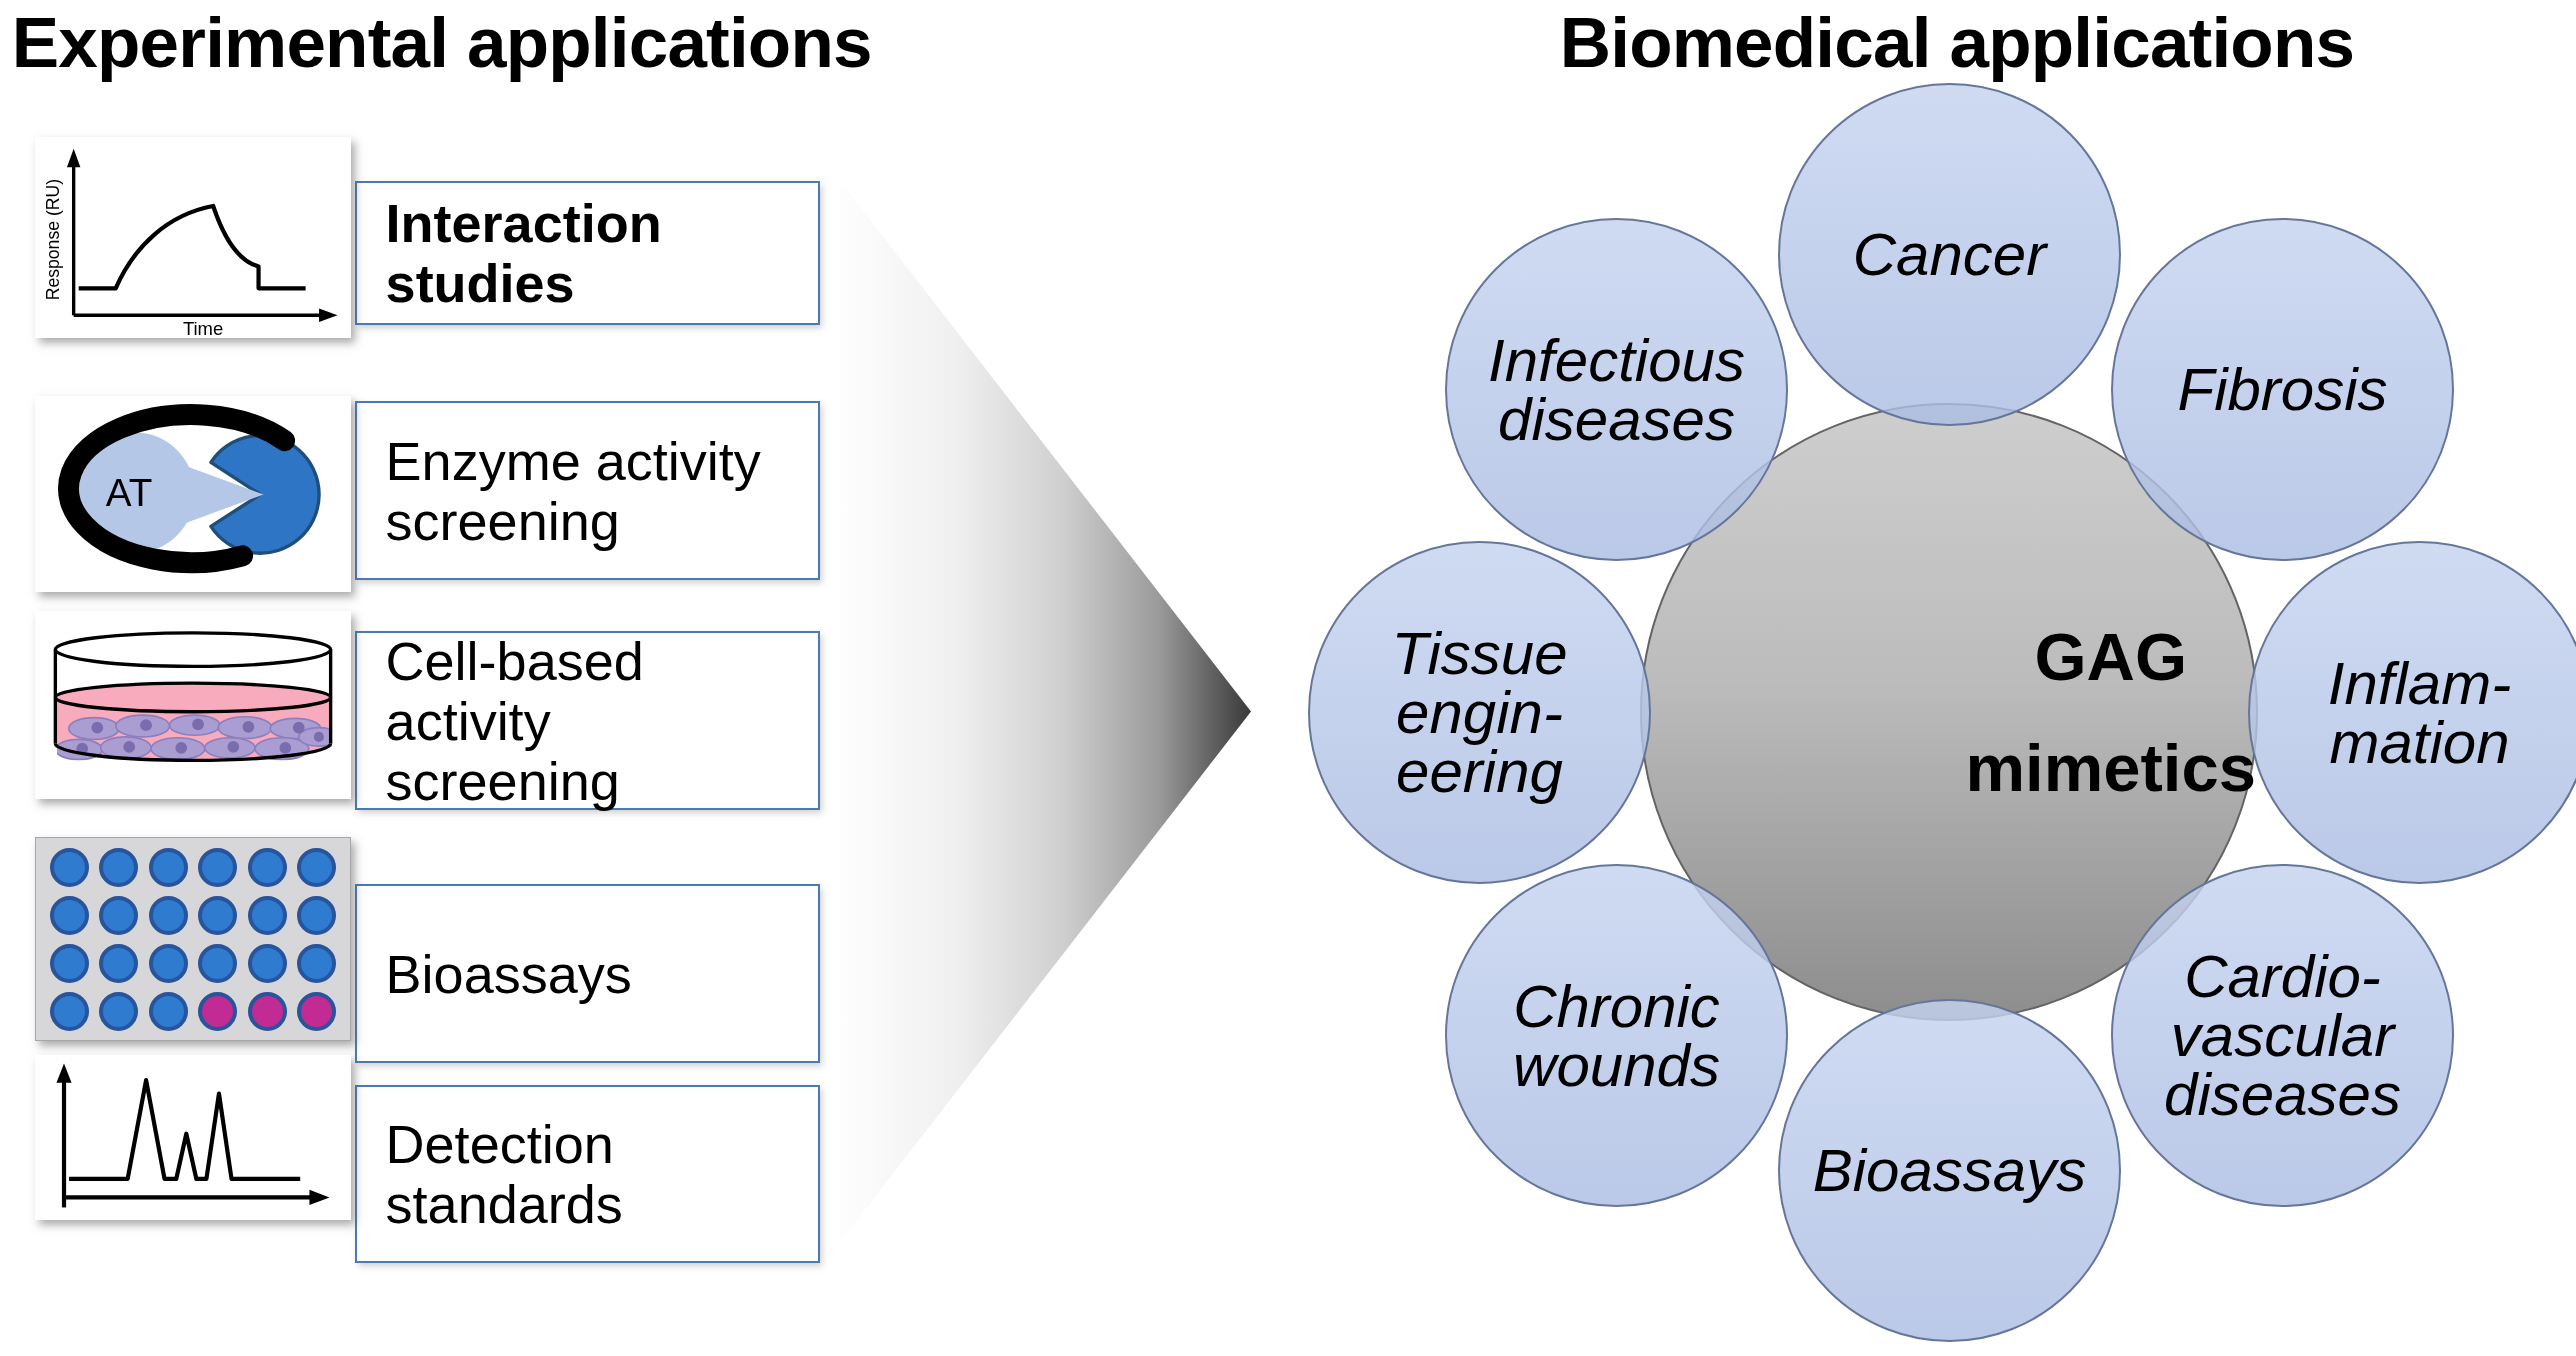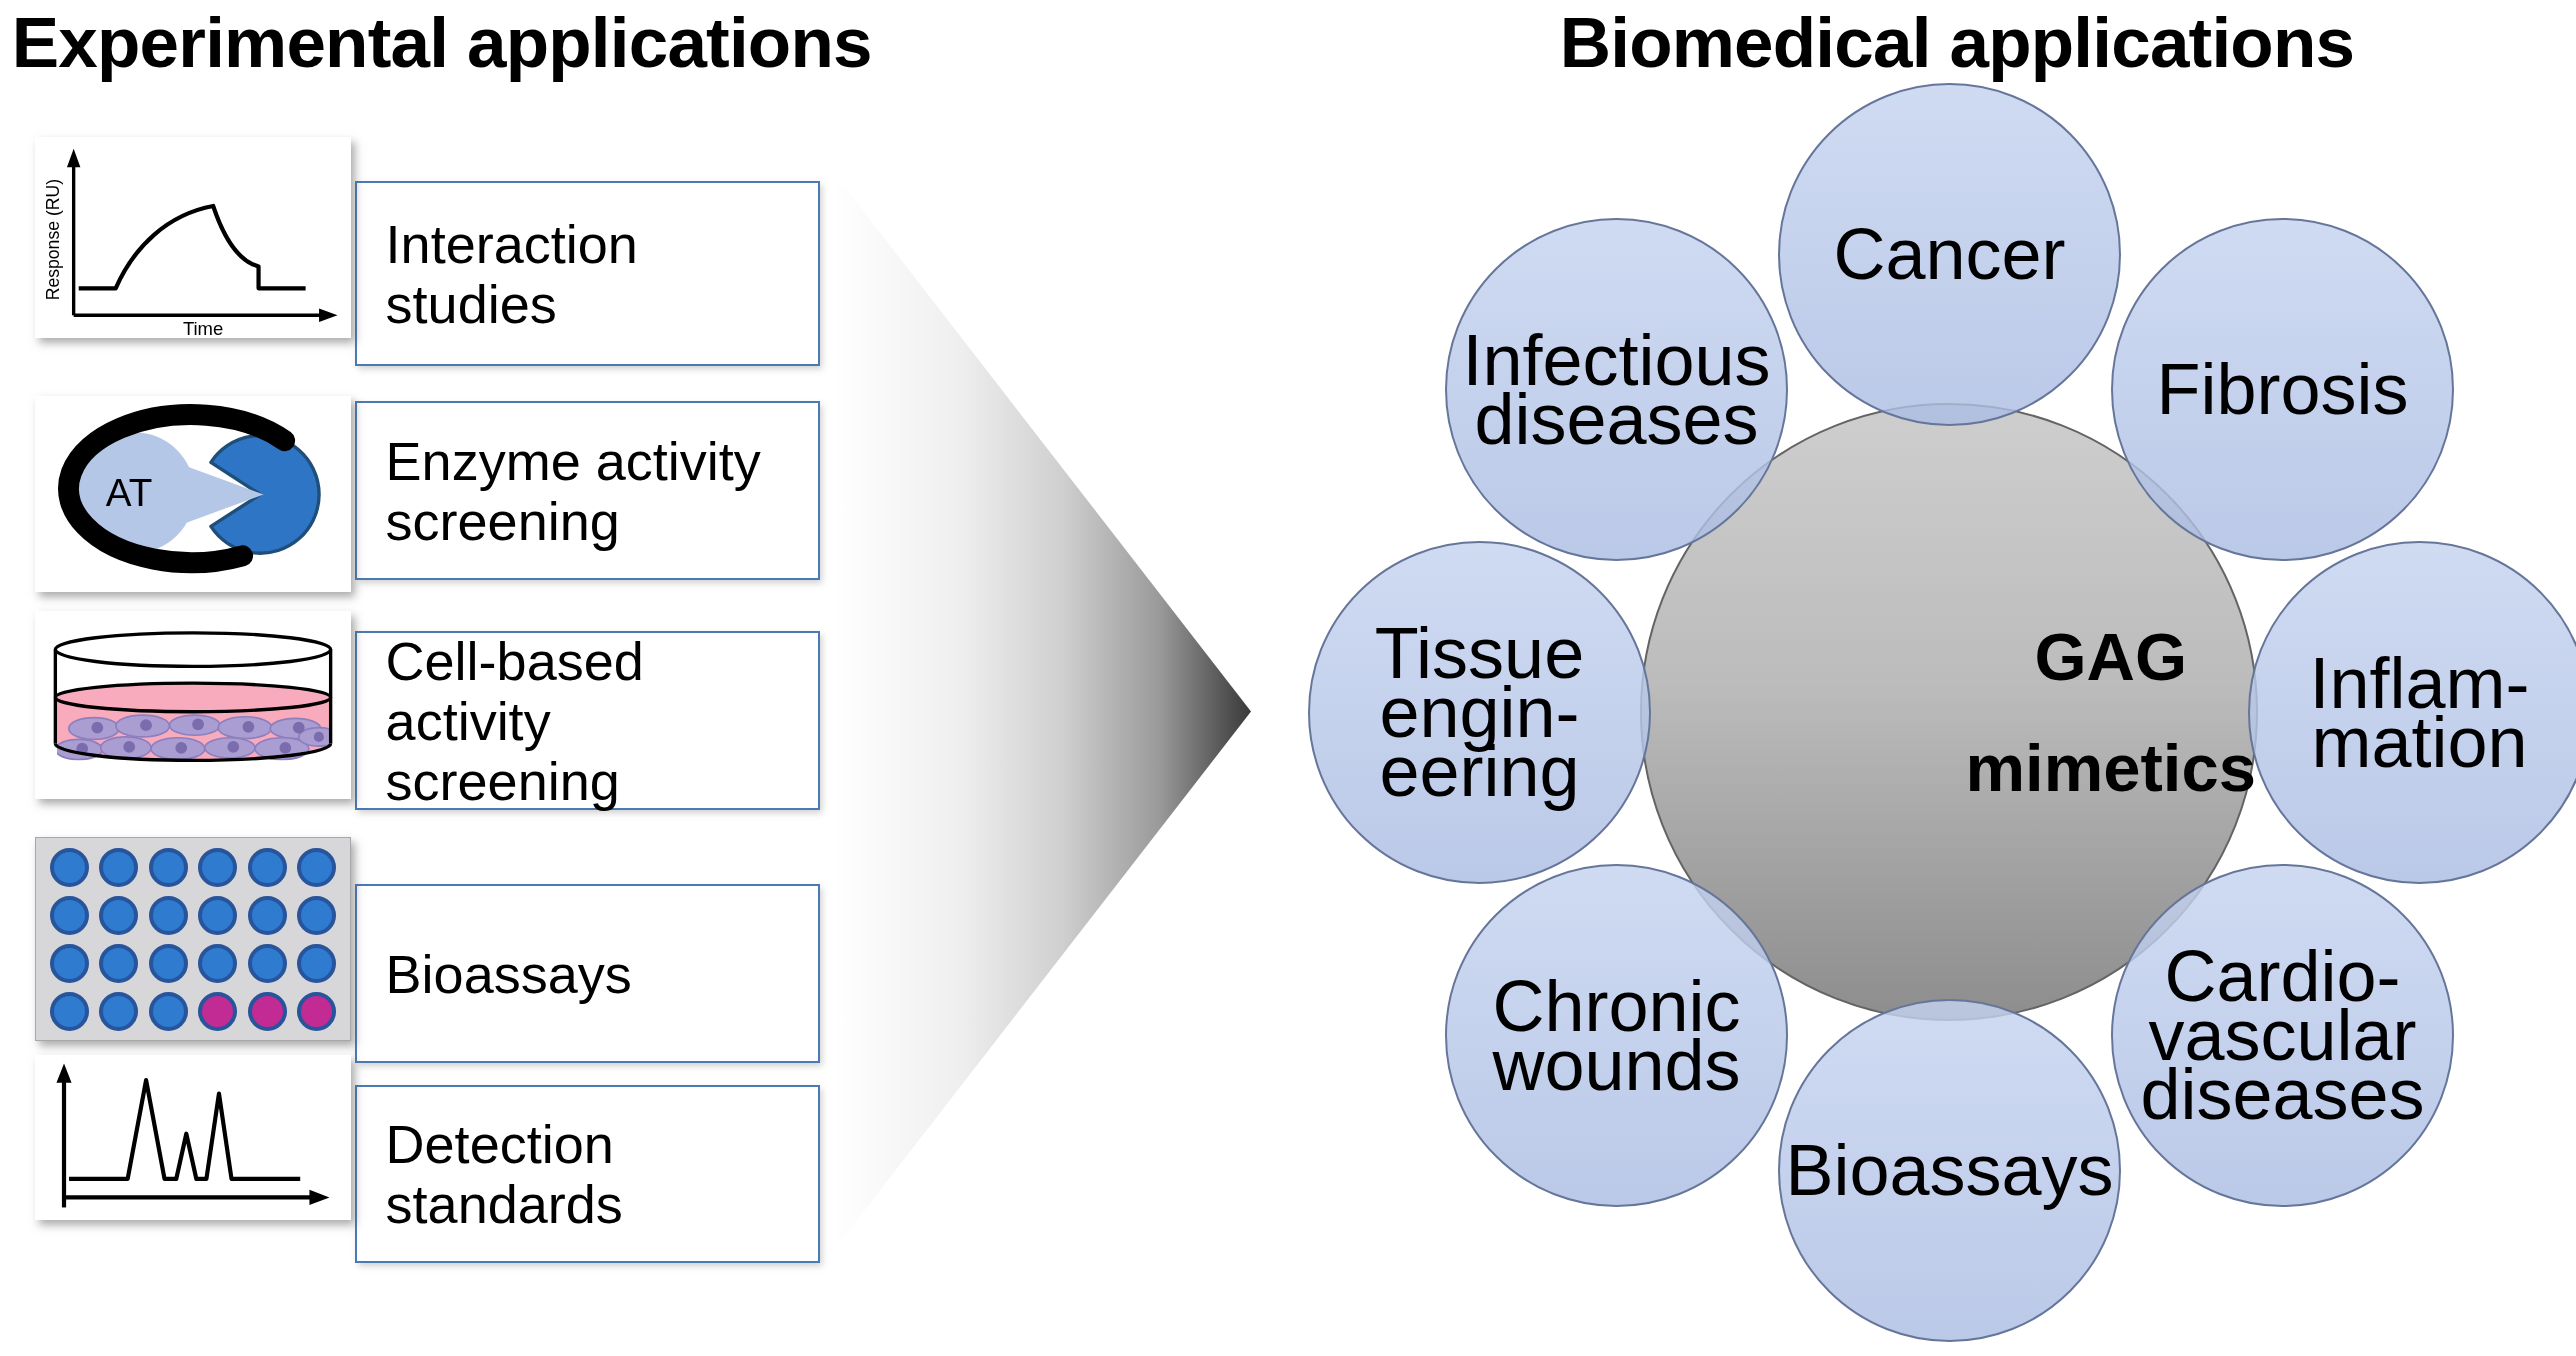--- a/index.html
+++ b/index.html
@@ -21,21 +21,21 @@
   #panel5{top:1055px;height:165px;}
   .panel svg{display:block;width:100%;height:100%;}
 
   .well{width:39px;height:39px;border-radius:50%;border:4.2px solid #27549b;box-sizing:border-box;}
 
   
   .appbox{position:absolute;left:355px;width:465px;background:#fff;
           border:2.5px solid #4a7ab5;box-sizing:border-box;z-index:1;
           display:flex;align-items:center;box-shadow:3.4px 4.2px 6.7px rgba(120,120,120,.35);}
   .appbox span{display:block;padding-left:28.6px;font-size:54px;line-height:60px;white-space:pre-line;}
-  #box1{top:181px;height:185px;}
+  #box1{top:181px;height:144px;font-weight:bold;}
   #box2{top:401px;height:179px;}
   #box3{top:631px;height:179px;}
   #box4{top:856px;height:179px;margin-top:28px;}
   #box5{top:1085px;height:178px;}
 
   
   #big-arrow{position:absolute;left:833px;top:172px;width:418px;height:1079px;z-index:0;
       background:linear-gradient(to right,#ffffff 0%,#efefef 30%,#cfcfcf 55%,#9a9a9a 78%,#4a4a4a 96%,#3a3a3a 100%);
       clip-path:polygon(0 0,100% 50%,0 100%);}
 
@@ -43,21 +43,21 @@
   #gag-circle{position:absolute;left:1640px;top:403px;width:618px;height:618px;border-radius:50%;
       border:2.5px solid #646464;box-sizing:border-box;z-index:1;
       background:linear-gradient(180deg,#cecece 0%,#bcbcbc 45%,#8d8d8d 100%);
       display:flex;align-items:center;justify-content:flex-end;text-align:center;}
   #gag-circle span{font-weight:bold;font-size:67px;line-height:111px;white-space:pre-line;}
 
   .sat{position:absolute;width:343px;height:343px;border-radius:50%;box-sizing:border-box;
        border:2.5px solid #66769a;z-index:3;
        background:linear-gradient(180deg,rgba(197,211,239,.82) 0%,rgba(172,189,227,.82) 100%);
        display:flex;align-items:center;justify-content:center;text-align:center;}
-  .sat span{font-size:72px;line-height:59px;white-space:pre-line;}
+  .sat span{font-size:60px;line-height:59px;white-space:pre-line;font-style:italic;}
   #sat-cancer      {left:1778px;top:83px;}
   #sat-fibrosis    {left:2111px;top:218px;}
   #sat-inflammation{left:2248px;top:541px;}
   #sat-cardio      {left:2111px;top:864px;}
   #sat-diabetes    {left:1778px;top:999px;}
   #sat-chronic     {left:1445px;top:864px;}
   #sat-tissue      {left:1308px;top:541px;}
   #sat-infectious  {left:1445px;top:218px;}
 
   .icon-text{font-family:"Liberation Sans",sans-serif;}

